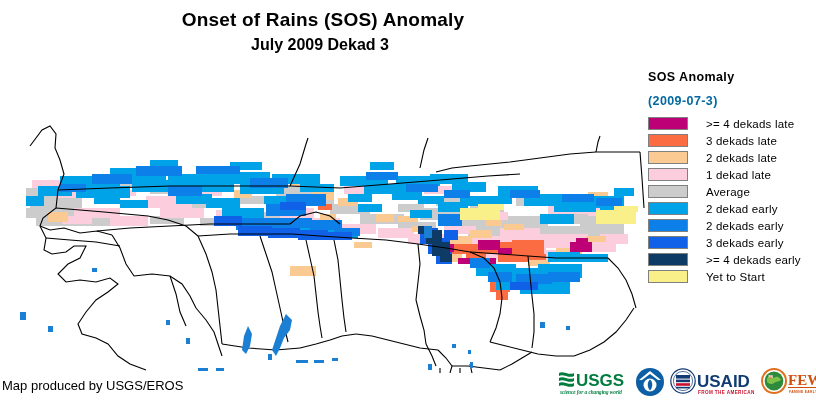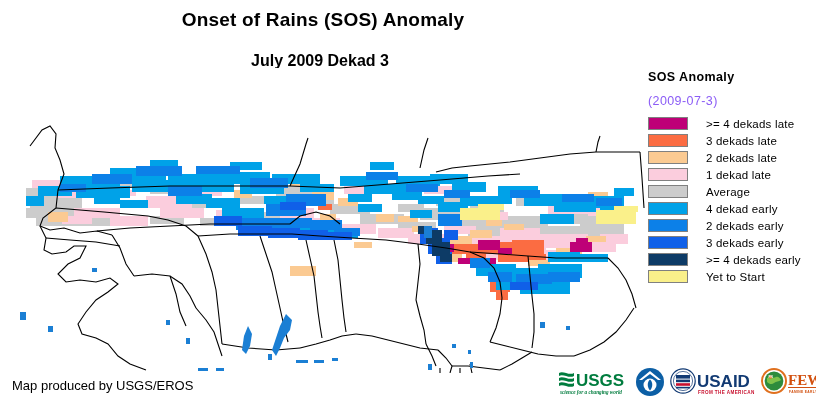--- a/index.html
+++ b/index.html
@@ -29,21 +29,21 @@
     color: #000000;
     letter-spacing: 0.2px;
     line-height: 24px;
     margin-left: 6px;
   }
   #map-subtitle {
     font-size: 16px;
     font-weight: bold;
     color: #000000;
     line-height: 22px;
-    margin-top: 18px;
+    margin-top: 2px;
   }
   
   #map-area {
     position: absolute;
     left: 0;
     top: 68px;
     width: 645px;
     height: 305px;
     background: #ffffff;
   }
@@ -57,22 +57,22 @@
   }
   #legend-title {
     font-size: 12.5px;
     font-weight: bold;
     color: #000000;
     letter-spacing: 0.4px;
     margin-bottom: 10px;
   }
   #legend-date {
     font-size: 12.5px;
-    font-weight: normal;
-    color: #8b5cf6;
+    font-weight: bold;
+    color: #0369a1;
     letter-spacing: 0.4px;
     margin-bottom: 7px;
   }
   .legend-row {
     display: flex;
     align-items: center;
     height: 17px;
   }
   .legend-swatch {
     width: 40px;
@@ -84,21 +84,21 @@
   .legend-label {
     font-size: 11.5px;
     color: #000000;
     margin-left: 18px;
     white-space: nowrap;
     letter-spacing: 0.2px;
   }
   
   #credit {
     position: absolute;
-    left: 12px;
+    left: 2px;
     top: 378px;
     font-size: 13px;
     color: #000000;
   }
   #logos {
     position: absolute;
     left: 558px;
     top: 364px;
     width: 256px;
     height: 36px;
@@ -469,21 +469,21 @@
     <div class="legend-row">
       <span class="legend-swatch" style="background-color: rgb(251, 205, 221);"></span>
       <span class="legend-label">1 dekad late</span>
     </div>
     <div class="legend-row">
       <span class="legend-swatch" style="background-color: rgb(204, 204, 204);"></span>
       <span class="legend-label">Average</span>
     </div>
     <div class="legend-row">
       <span class="legend-swatch" style="background-color: rgb(0, 162, 232);"></span>
-      <span class="legend-label">4 dekad early</span>
+      <span class="legend-label">2 dekad early</span>
     </div>
     <div class="legend-row">
       <span class="legend-swatch" style="background-color: rgb(12, 128, 232);"></span>
       <span class="legend-label">2 dekads early</span>
     </div>
     <div class="legend-row">
       <span class="legend-swatch" style="background-color: rgb(16, 96, 232);"></span>
       <span class="legend-label">3 dekads early</span>
     </div>
     <div class="legend-row">

